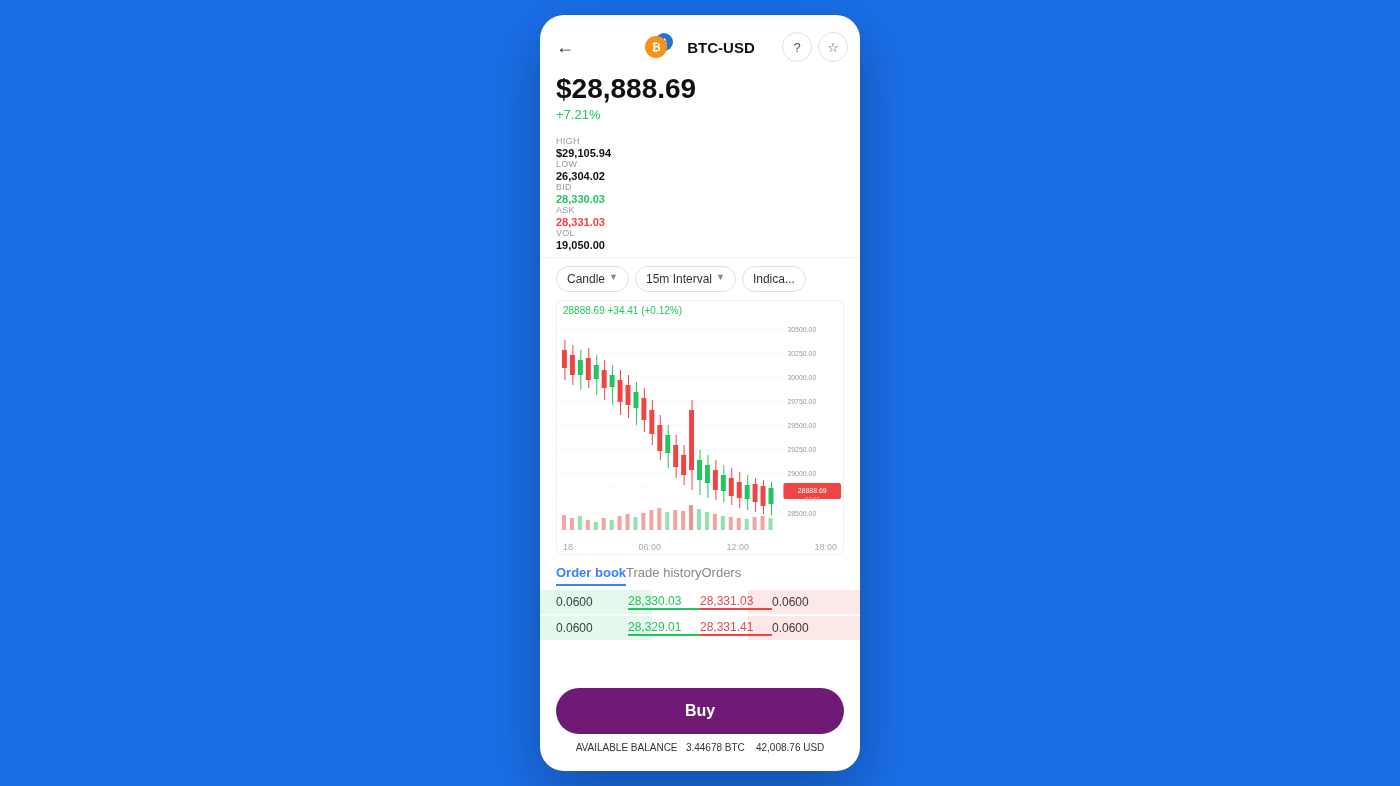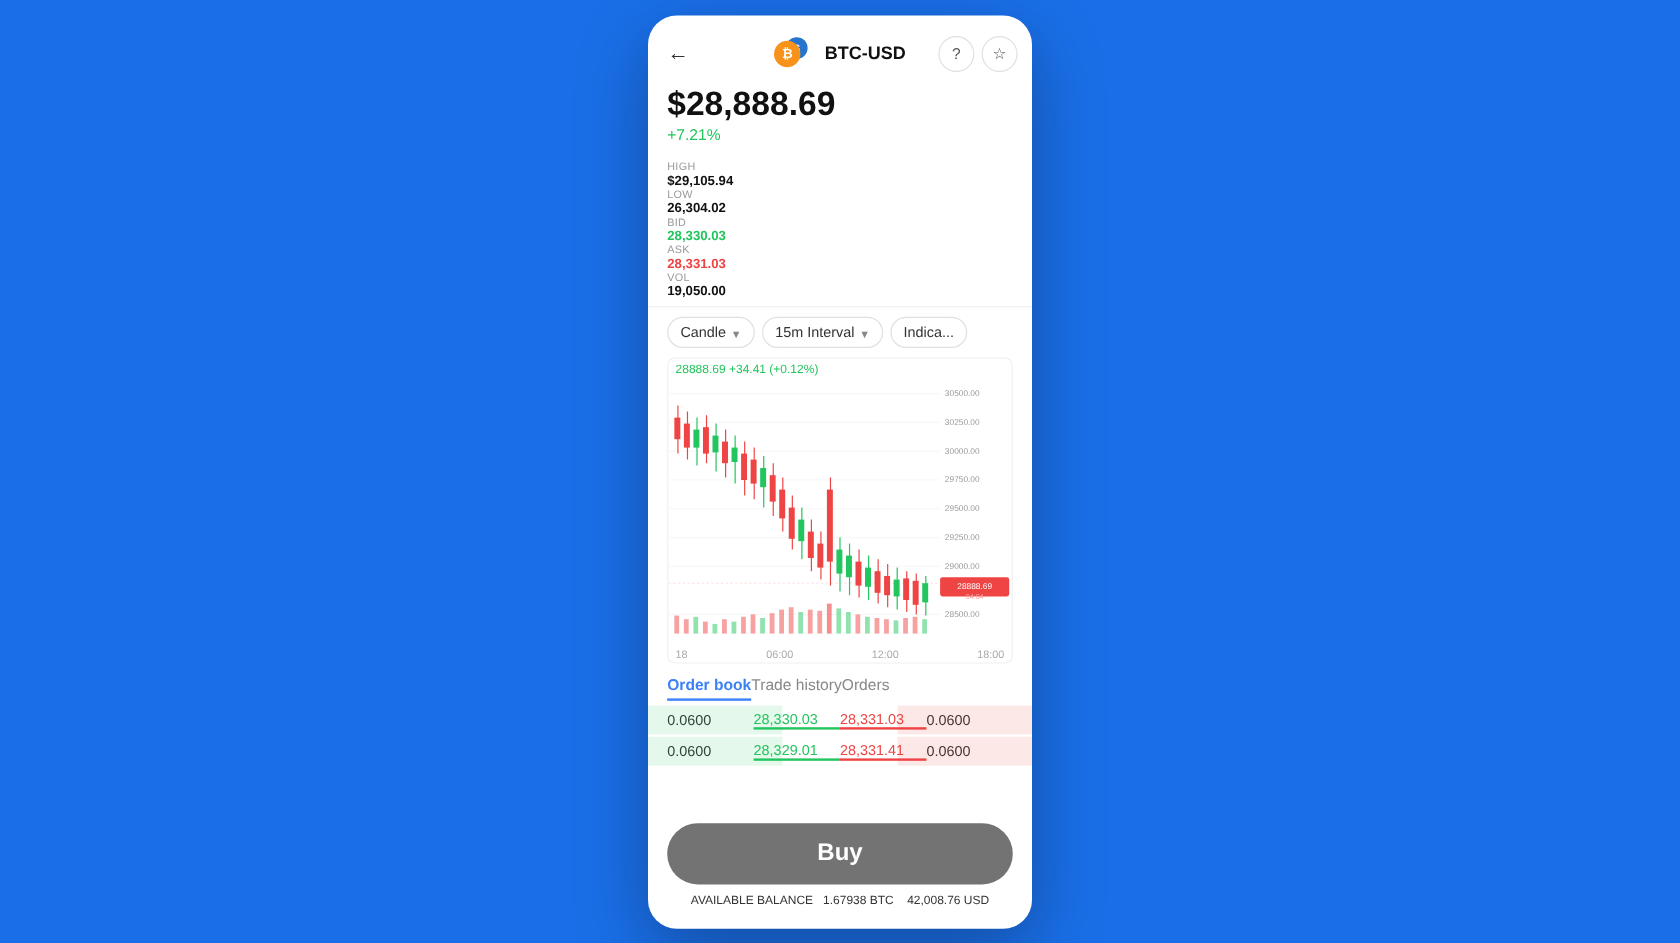--- a/index.html
+++ b/index.html
@@ -140,21 +140,21 @@
     .stat-value.green { color: #22c55e; }
     .stat-value.red { color: #ef4444; }
     .chart-controls {
       display: flex;
       align-items: center;
       gap: 6px;
       padding: 8px 16px;
     }
     .ctrl-btn {
       display: flex;
-      align-items: flex-end;
+      align-items: flex-start;
       gap: 4px;
       padding: 5px 10px;
       border: 1px solid #e0e0e0;
       border-radius: 20px;
       font-size: 12px;
       color: #333;
       cursor: pointer;
       background: #fff;
     }
     .ctrl-btn .chevron { font-size: 9px; color: #888; }
@@ -253,26 +253,26 @@
     .underline-red {
       border-bottom: 2px solid #ef4444;
     }
     .buy-sell-row {
       display: flex;
       gap: 10px;
       padding: 12px 16px 6px;
     }
     .buy-btn {
       flex: 1;
-      background: #737373;
+      background: #701a75;
       color: #fff;
       border: none;
       border-radius: 30px;
       padding: 14px;
-      font-size: 20px;
+      font-size: 16px;
       font-weight: 700;
       cursor: pointer;
       margin-top: 36px;
     }
     .sell-btn {
       flex: 1;
       background: #dc2626;
       color: #fff;
       border: none;
       border-radius: 30px;
@@ -496,18 +496,18 @@
     <div class="ob-cell">0.0600</div>
   </div>
 
   <div class="buy-sell-row">
     <button class="buy-btn">Buy</button>
   </div>
 
   <div class="balance-row">
     <span>AVAILABLE BALANCE</span>
     &nbsp;
-    <span>1.67938 BTC</span>
+    <span>3.44678 BTC</span>
     &nbsp;&nbsp;
     <span>42,008.76 USD</span>
   </div>
 
 </div>
 
 </body></html>

